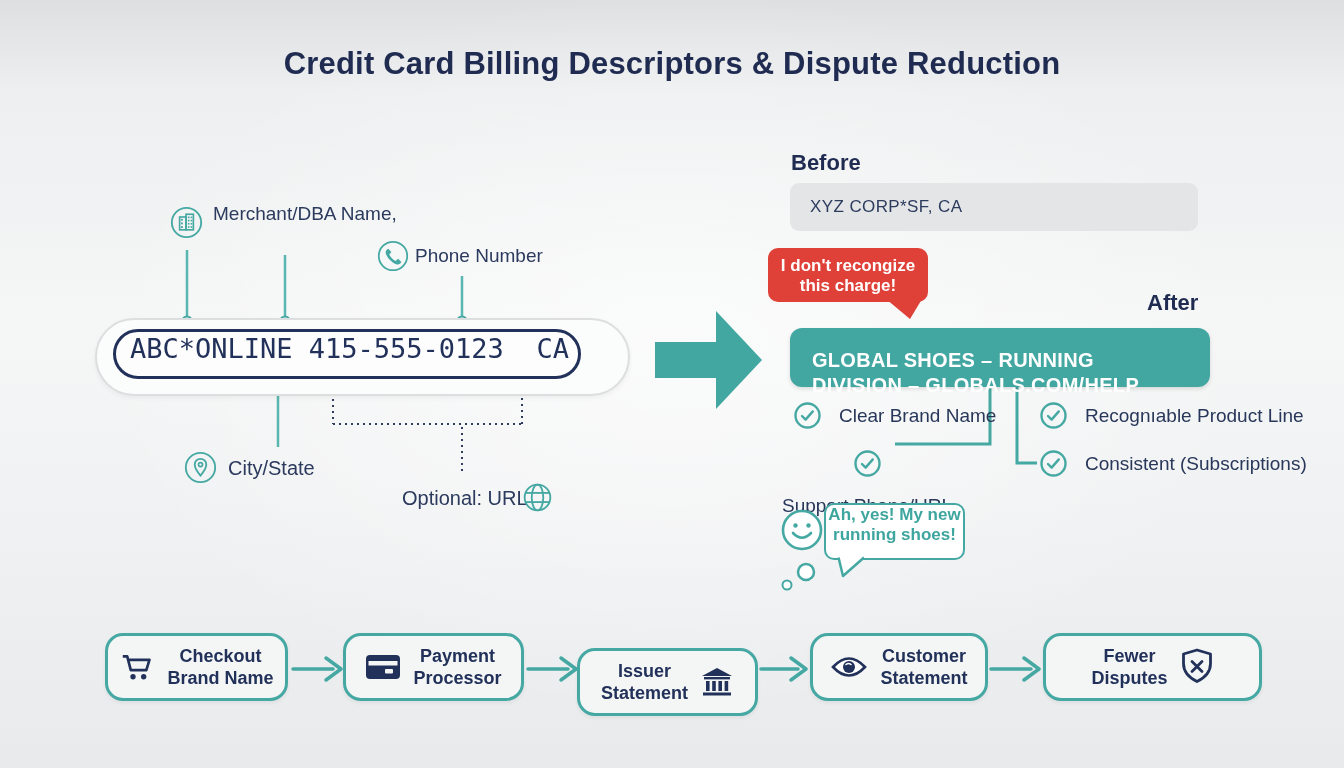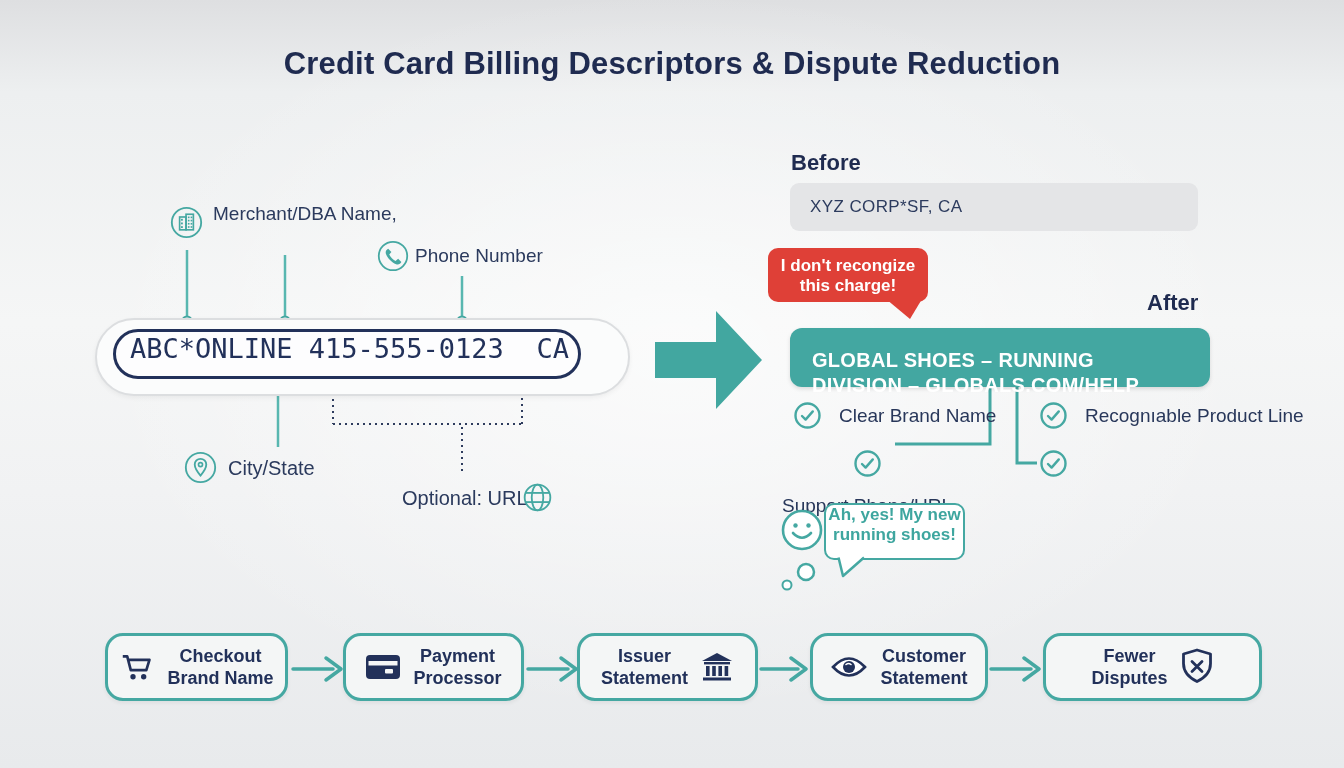--- a/index.html
+++ b/index.html
@@ -177,20 +177,21 @@
         <circle cx="13.5" cy="13.5" r="12" fill="none" stroke="#45a8a2" stroke-width="2.4"></circle>
         <path d="M8 14l3.6 3.6 7.2-8.2" fill="none" stroke="#45a8a2" stroke-width="2.4" stroke-linecap="round" stroke-linejoin="round"></path>
       </svg>
     <span>Recognıable Product Line</span>
   </div>
   <div class="abs benefit" style="left:1040px;top:450px;">
     <svg width="27" height="27" viewBox="0 0 27 27">
         <circle cx="13.5" cy="13.5" r="12" fill="none" stroke="#45a8a2" stroke-width="2.4"></circle>
         <path d="M8 14l3.6 3.6 7.2-8.2" fill="none" stroke="#45a8a2" stroke-width="2.4" stroke-linecap="round" stroke-linejoin="round"></path>
       </svg>
+    <span>Consistent (Subscriptions)</span>
   </div>
 
   <div class="abs" style="left:780px;top:508px;width:44px;height:44px;">
     <svg width="44" height="44" viewBox="0 0 44 44">
       <circle cx="22" cy="22" r="19" fill="#fff" stroke="#45a8a2" stroke-width="2.6"></circle>
       <circle cx="15.5" cy="17.5" r="2.2" fill="#45a8a2"></circle>
       <circle cx="28.5" cy="17.5" r="2.2" fill="#45a8a2"></circle>
       <path d="M13 25q9 9.5 18 0" fill="none" stroke="#45a8a2" stroke-width="2.6" stroke-linecap="round"></path>
     </svg>
   </div>
@@ -216,21 +217,21 @@
       <rect x="1" y="1" width="34" height="24" rx="4" fill="#22315a"></rect>
       <rect x="3.5" y="7" width="29" height="4.5" fill="#f4f6f6"></rect>
       <rect x="20" y="15" width="8" height="4.5" rx="1" fill="#f4f6f6"></rect>
     </svg>
     <div class="flow-label">
       <span>Payment</span>
       <span>Processor</span>
     </div>
   </div>
 
-  <div class="abs flow-box" style="left:577px;width:181px;">
+  <div class="abs flow-box" style="left:577px;width:181px;margin-top:15px;">
     <div class="flow-label">
       <span>Issuer</span>
       <span>Statement</span>
     </div>
     <svg width="34" height="30" viewBox="0 0 34 30">
       <g fill="#22315a">
         <polygon points="17,1 32,9 2,9"></polygon>
         <rect x="4" y="10" width="26" height="2.4"></rect>
         <rect x="6" y="14" width="3.6" height="10"></rect>
         <rect x="12.2" y="14" width="3.6" height="10"></rect>

